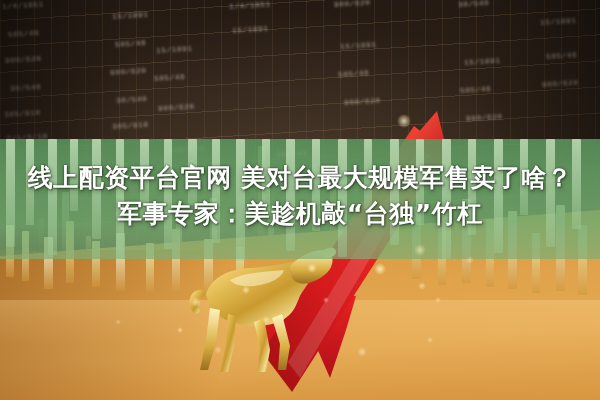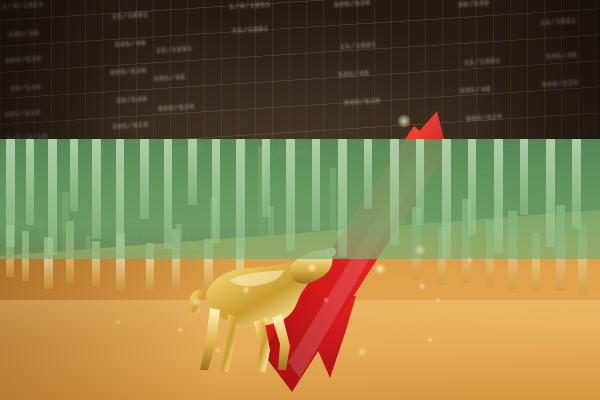--- a/index.html
+++ b/index.html
@@ -299,15 +299,17 @@
       <div class="spark" style="left: 414px; top: 244px; width: 12px; height: 12px; background: radial-gradient(circle, rgba(255, 250, 225, 0.55) 0%, rgba(255, 235, 170, 0.247) 45%, rgba(255, 220, 140, 0) 72%);"></div>
       <div class="spark" style="left: 357px; top: 347px; width: 10px; height: 10px; background: radial-gradient(circle, rgba(255, 250, 225, 0.5) 0%, rgba(255, 235, 170, 0.224) 45%, rgba(255, 220, 140, 0) 72%);"></div>
       <div class="spark" style="left: 323px; top: 297px; width: 6px; height: 6px; background: radial-gradient(circle, rgba(255, 250, 225, 0.45) 0%, rgba(255, 235, 170, 0.204) 45%, rgba(255, 220, 140, 0) 72%);"></div>
       <div class="spark" style="left: 214px; top: 346px; width: 8px; height: 8px; background: radial-gradient(circle, rgba(255, 250, 225, 0.4) 0%, rgba(255, 235, 170, 0.18) 45%, rgba(255, 220, 140, 0) 72%);"></div>
       <div class="spark" style="left: 115px; top: 319px; width: 6px; height: 6px; background: radial-gradient(circle, rgba(255, 250, 225, 0.35) 0%, rgba(255, 235, 170, 0.157) 45%, rgba(255, 220, 140, 0) 72%);"></div>
       <div class="spark" style="left: 435px; top: 297px; width: 6px; height: 6px; background: radial-gradient(circle, rgba(255, 250, 225, 0.4) 0%, rgba(255, 235, 170, 0.18) 45%, rgba(255, 220, 140, 0) 72%);"></div>
       <div class="spark" style="left: 466px; top: 256px; width: 8px; height: 8px; background: radial-gradient(circle, rgba(255, 250, 225, 0.35) 0%, rgba(255, 235, 170, 0.157) 45%, rgba(255, 220, 140, 0) 72%);"></div>
     </div>
 
   <div class="headline">
+    <span class="ln">线上配资平台官网 美对台最大规模军售卖了啥？</span>
+    <span class="ln">军事专家：美趁机敲“台独”竹杠</span>
   </div>
 
 </div>
 
 </body></html>

